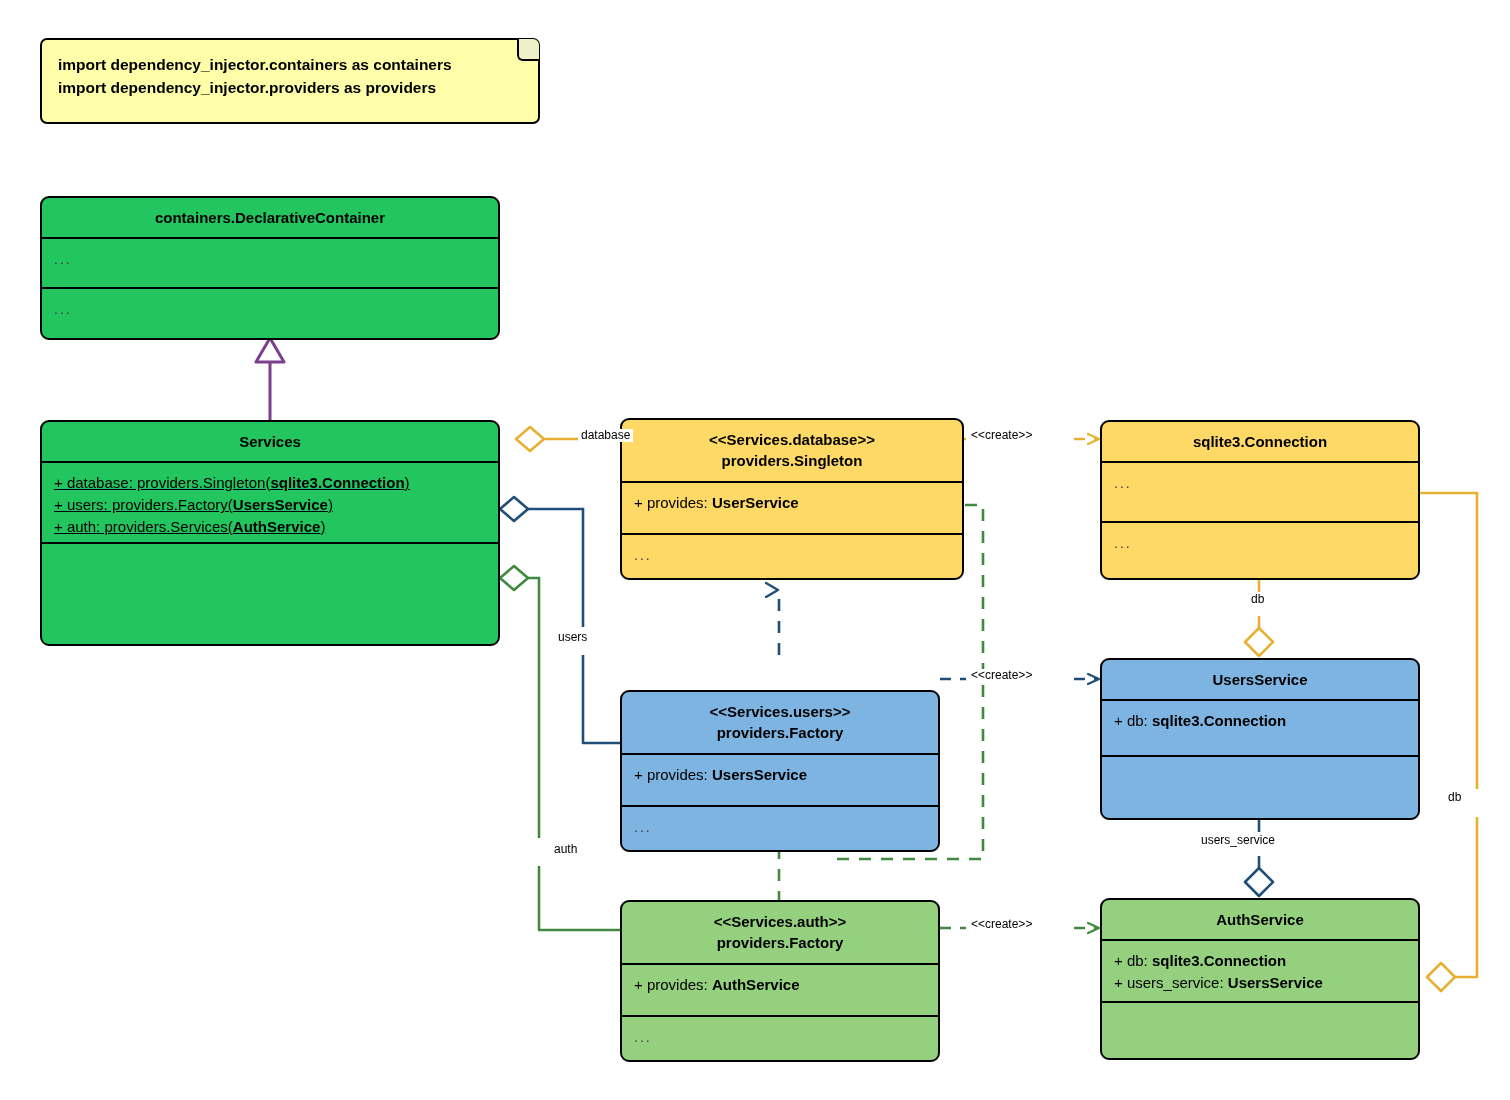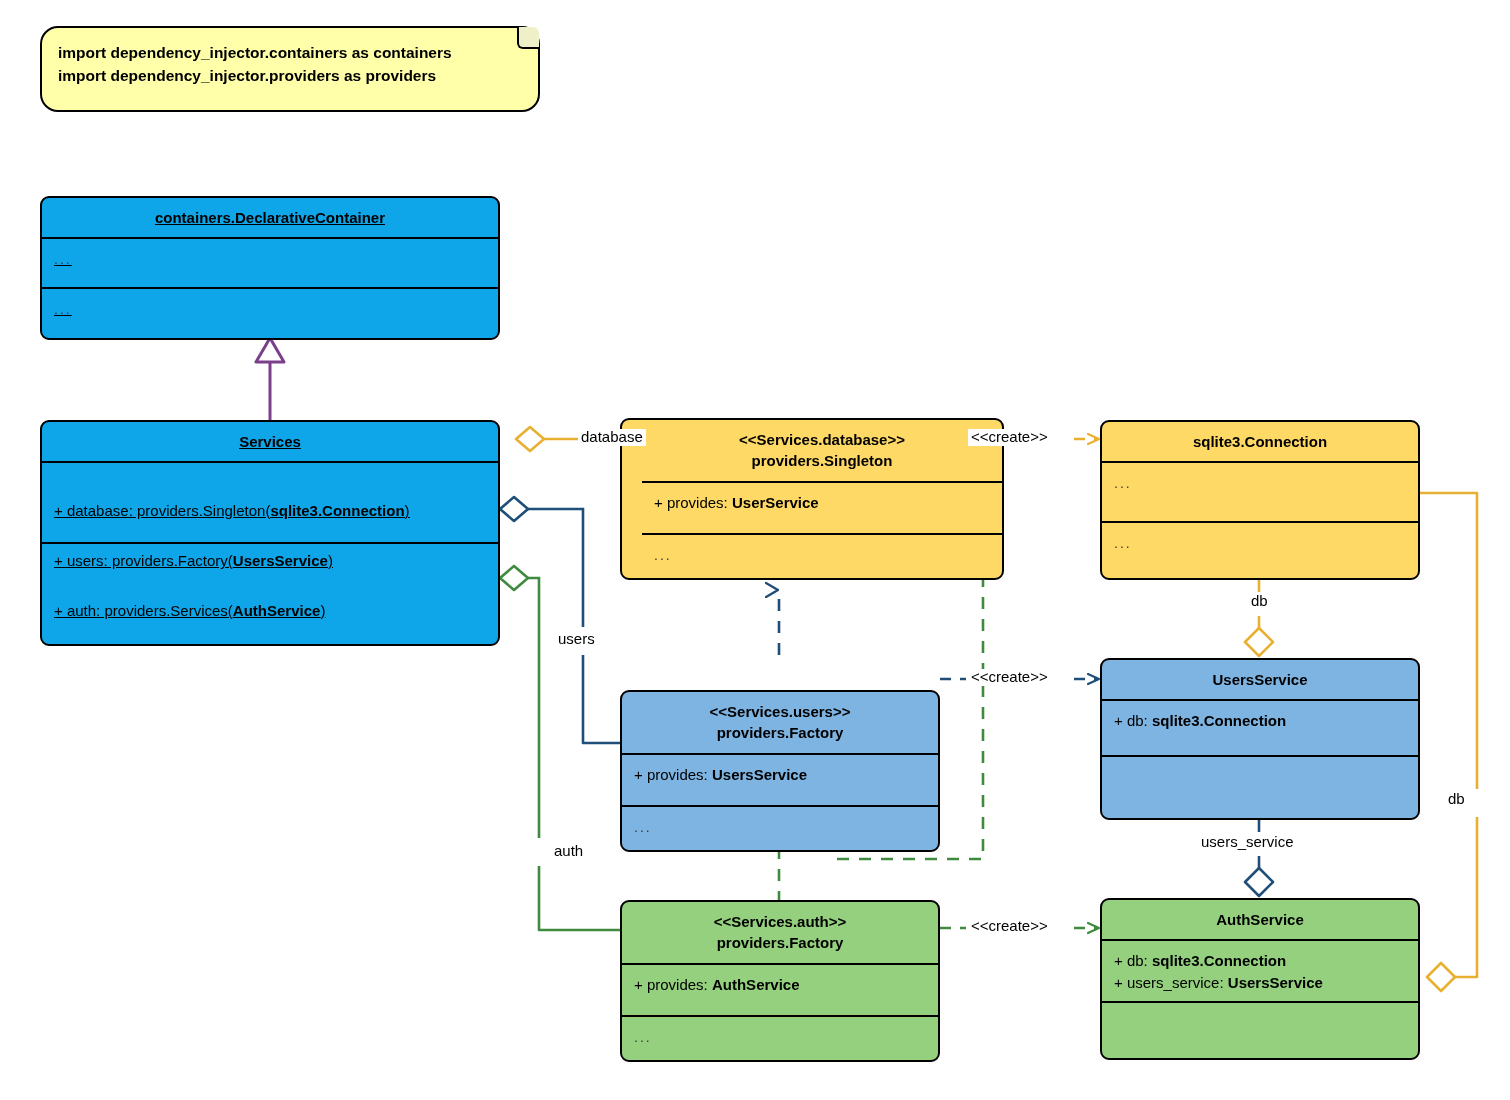--- a/index.html
+++ b/index.html
@@ -36,30 +36,30 @@
   .cls .hdr{
     text-align:center;font-weight:bold;font-size:15px;color:#000;
     padding:9px 6px;line-height:1.42;box-sizing:border-box;
   }
   .cls .sec{
     border-top:2.5px solid #000;box-sizing:border-box;
     font-size:15px;color:#000;padding:9px 12px;line-height:1.46;
   }
   .cls .sec .dots{letter-spacing:2px;color:#3a3a3a;font-size:14px;}
   .cls .sec b{font-weight:bold;}
-  .cls .sec .u{text-decoration:underline;display:block;margin-top:28px;}
-
-  .purple{background:#0ea5e9;text-decoration:underline;}
+  .cls .sec .u{text-decoration:underline;display:block;}
+
+  .purple{background:#22c55e;}
   .yellow{background:#ffd966;}
   .blue{background:#7eb4e2;}
   .green{background:#94d07e;}
 
   
   .elabel{
-    position:absolute;font-size:15px;color:#000;background:#fff;
+    position:absolute;font-size:12px;color:#000;background:#fff;
     padding:0 3px;white-space:nowrap;line-height:1.1;
   }
 </style>
 </head>
 <body>
 
 <div id="canvas">
 
   <svg class="edges" viewBox="0 0 1510 1100" xmlns="http://www.w3.org/2000/svg">
     <defs>
@@ -142,21 +142,21 @@
       <polygon points="1259,868 1273,882 1259,896 1245,882" fill="#ffffff" stroke="#1f4e79" stroke-width="2.6" stroke-linejoin="round"></polygon>
     </g>
 
     <g>
       <path d="M1420,493 L1477,493 L1477,789" fill="none" stroke="#e8b030" stroke-width="2.6" stroke-linejoin="round"></path>
       <path d="M1477,817 L1477,977 L1455,977" fill="none" stroke="#e8b030" stroke-width="2.6" stroke-linejoin="round"></path>
       <polygon points="1455,977 1441,963 1427,977 1441,991" fill="#ffffff" stroke="#e8b030" stroke-width="2.6" stroke-linejoin="round"></polygon>
     </g>
   </svg>
 
-  <div class="note" style="left:40px;top:26px;width:500px;height:86px;border-radius:18px;">
+  <div class="note" style="left:40px;top:38px;width:500px;height:86px;">
     <div class="fold"></div>
     <div class="note-body">import dependency_injector.containers as containers
 import dependency_injector.providers as providers</div>
   </div>
 
   <div class="cls purple" style="left:40px;top:196px;width:460px;height:144px;">
     <div class="hdr">containers.DeclarativeContainer</div>
     <div class="sec" style="height:50px;">
       <span class="dots">...</span>
     </div>
@@ -176,21 +176,21 @@
       </span>
       <span class="u">
         <span>+ auth: providers.Services(</span><b>AuthService</b><span>)</span>
       </span>
     </div>
     <div class="sec" style="height:40px;">
       <span></span>
     </div>
   </div>
 
-  <div class="cls yellow" style="left:620px;top:418px;width:384px;height:162px;padding-left:20px;">
+  <div class="cls yellow" style="left:620px;top:418px;width:344px;height:162px;">
     <div class="hdr">
       <span>&lt;&lt;Services.database&gt;&gt;</span><br>
       <span>providers.Singleton</span>
     </div>
     <div class="sec" style="height:52px;">
       <span>+ provides: </span><b>UserService</b>
     </div>
     <div class="sec" style="height:50px;">
       <span class="dots">...</span>
     </div>

